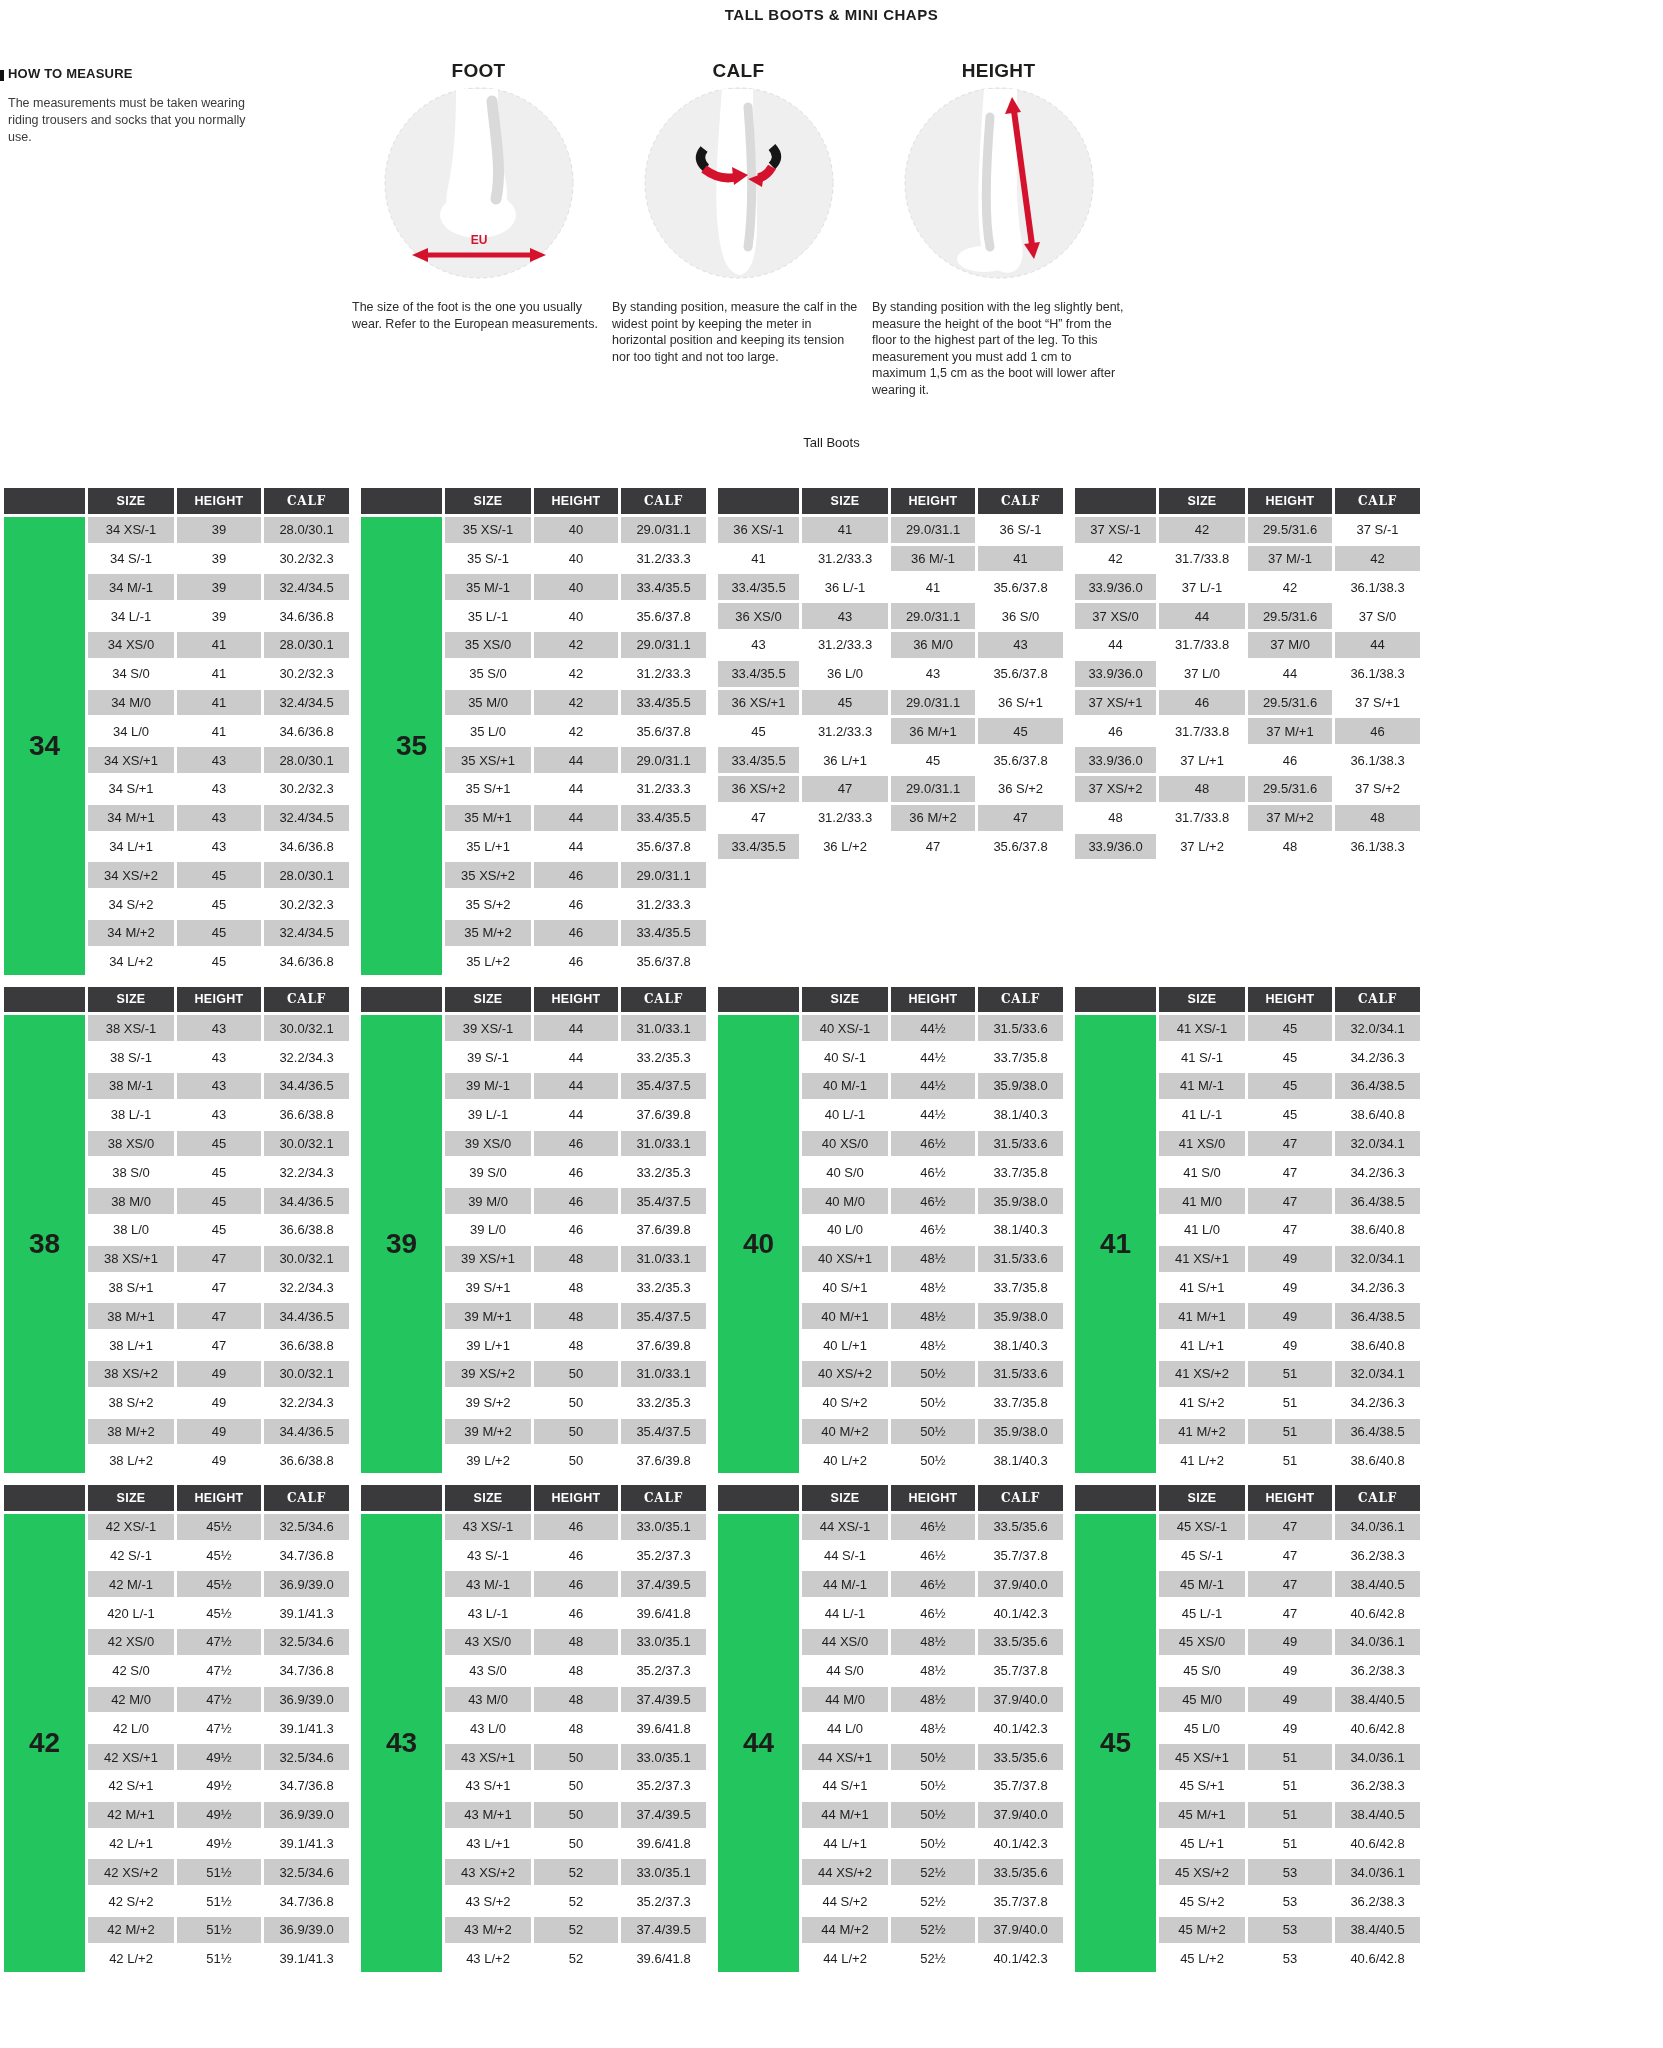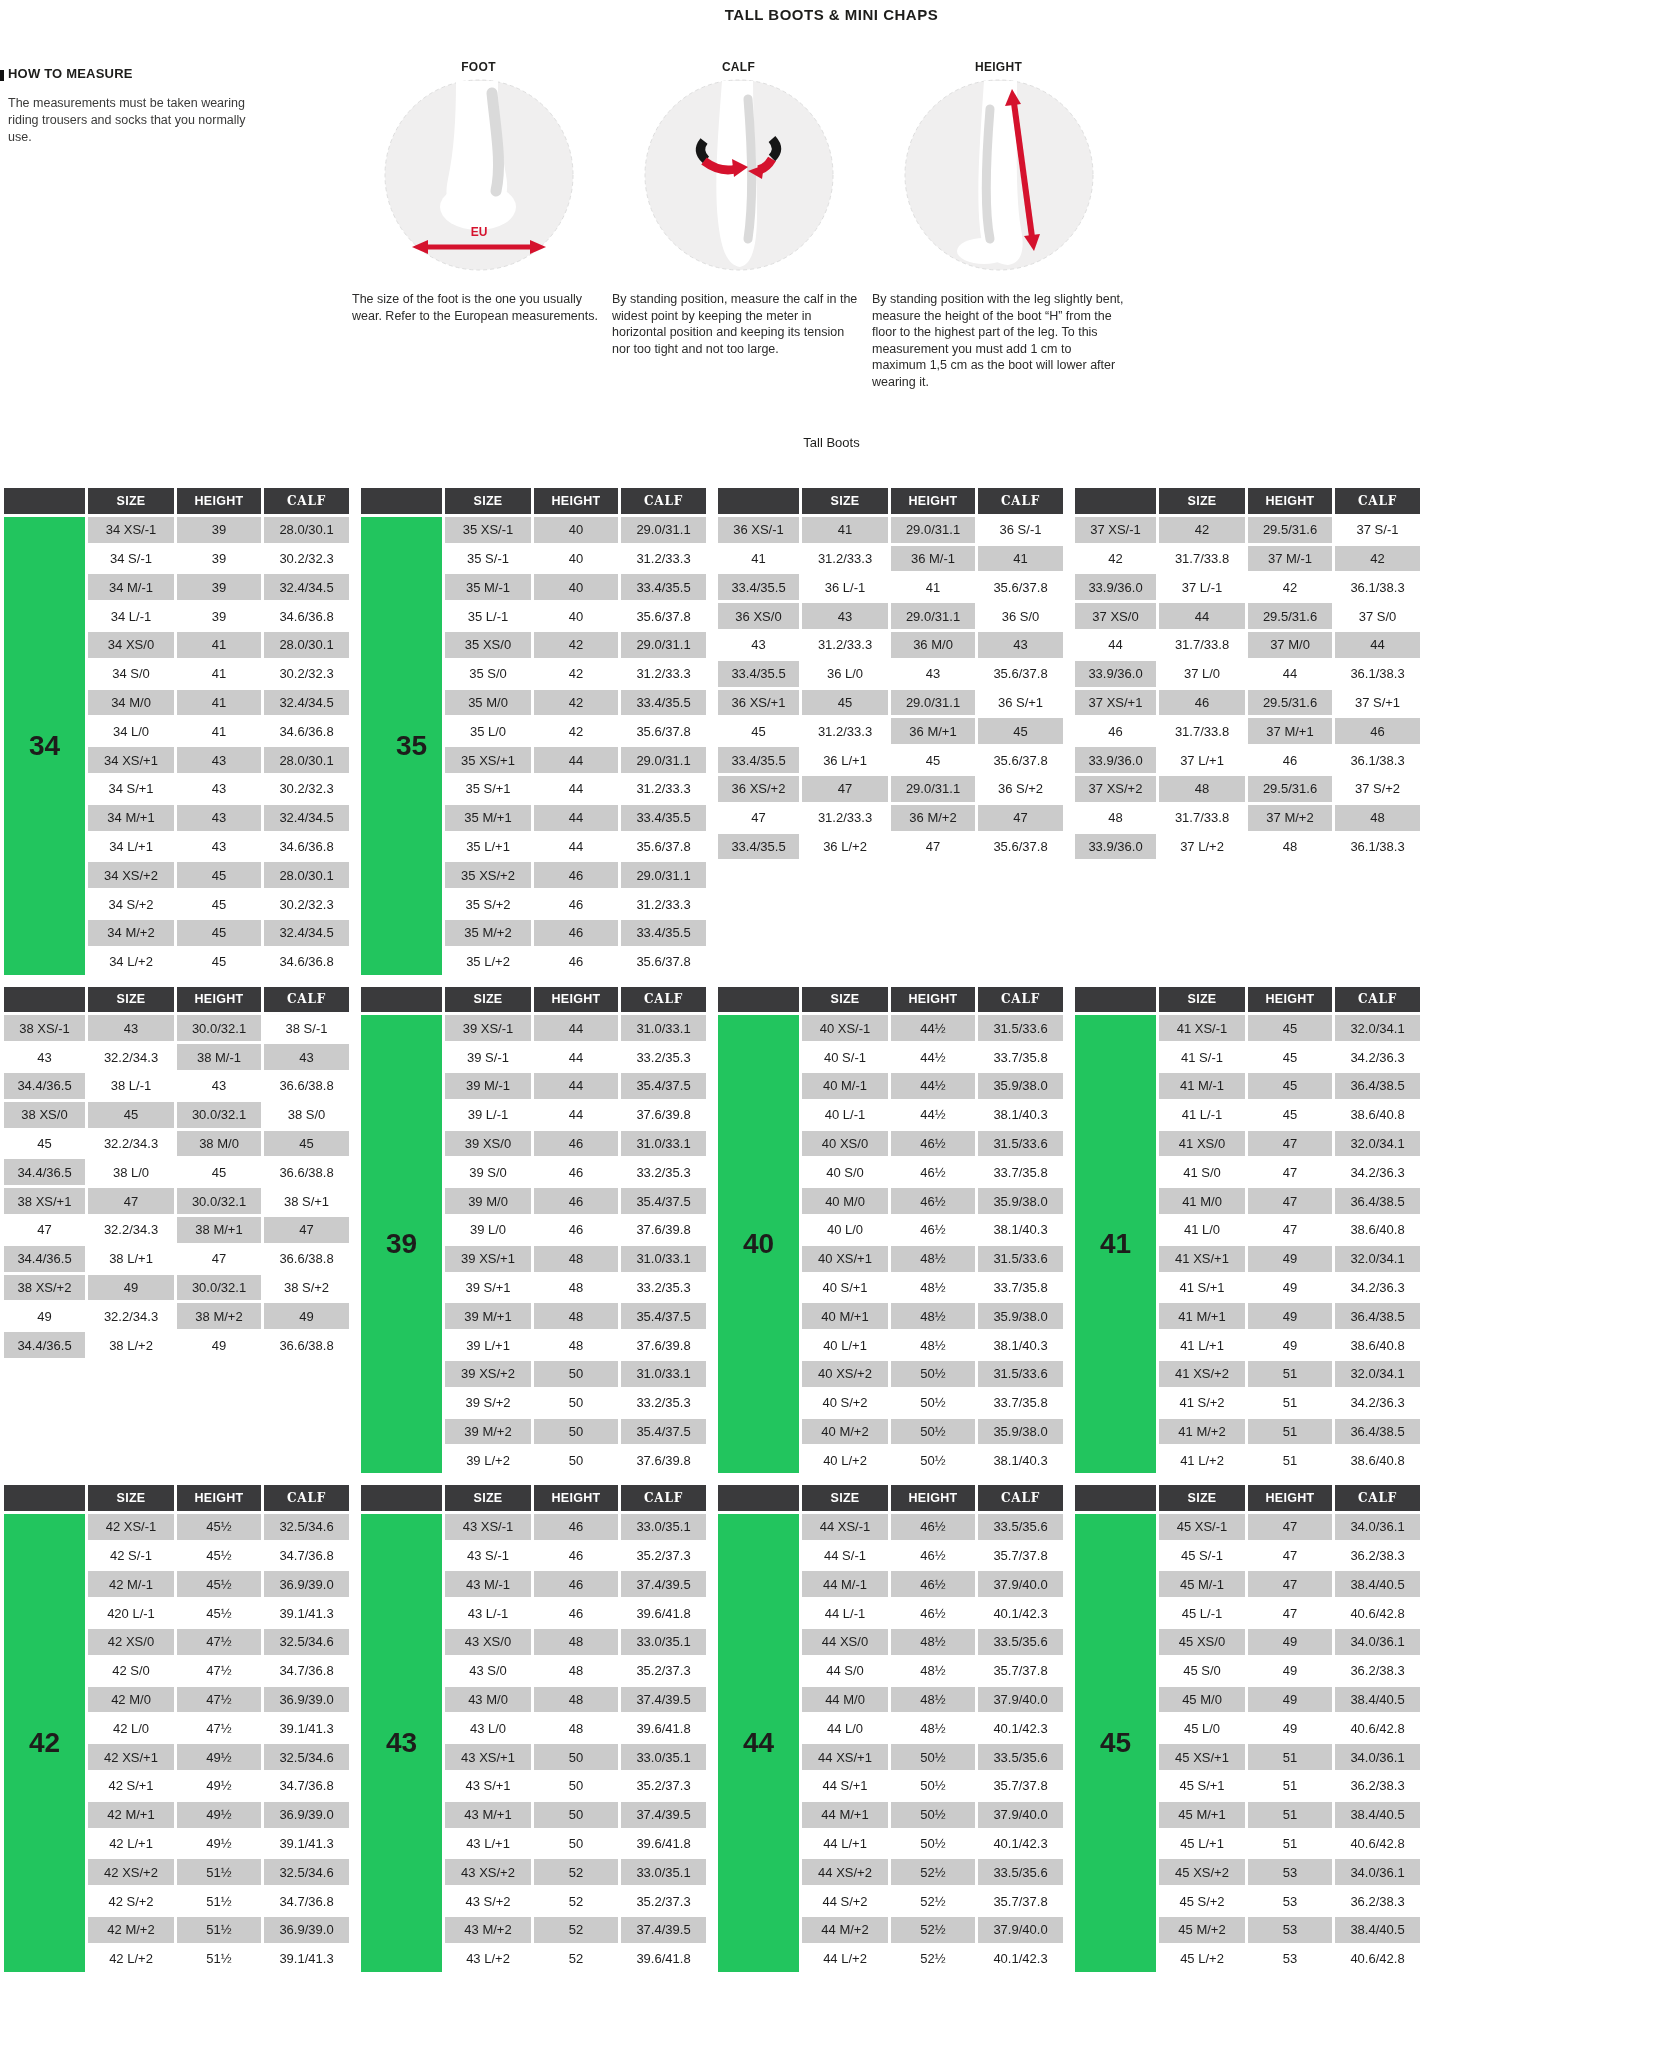--- a/index.html
+++ b/index.html
@@ -10,21 +10,21 @@
   .page-title{
     position:absolute;top:6px;left:0;width:1663px;text-align:center;
     font-size:15px;font-weight:700;letter-spacing:.5px;
   }
   .bullet-mark{position:absolute;left:0;top:70px;width:4px;height:11px;background:#111;}
   .htm-block{position:absolute;left:8px;top:66px;width:272px;}
   .htm-heading{font-size:13px;font-weight:700;letter-spacing:.2px;}
   .htm-body{margin-top:14px;font-size:12.5px;line-height:1.35;color:#3a3a39;width:252px;}
   .steps{position:absolute;left:352px;top:60px;display:flex;gap:7px;}
   .step{width:253px;}
-  .step-label{text-align:center;font-size:12px;font-weight:700;letter-spacing:.3px;margin-bottom:5px;}
+  .step-label{text-align:center;font-size:19px;font-weight:700;letter-spacing:.3px;margin-bottom:5px;}
   .circle-wrap{width:190px;height:192px;margin:0 auto;}
   .step-desc{margin-top:20px;font-size:12.5px;line-height:1.32;color:#2b2b2a;}
   .section-label{
     position:absolute;top:435px;left:0;width:1663px;text-align:center;
     font-size:13px;color:#1d1d1b;
   }
   .tables-grid{
     position:absolute;left:4px;top:488px;
     display:grid;grid-template-columns:repeat(4,345px);column-gap:88px;row-gap:27px;gap:12px;
   }
@@ -331,20 +331,21 @@
       <div class="cell td gray">33.9/36.0</div>
       <div class="cell td">37 L/+2</div>
       <div class="cell td">48</div>
       <div class="cell td">36.1/38.3</div>
     </div>
     <div class="size-table">
       <div class="cell th"></div>
       <div class="cell th">SIZE</div>
       <div class="cell th">HEIGHT</div>
       <div class="cell th serif">CALF</div>
+      <div class="cell label-cell" style="grid-row: 2 / span 16;">38</div>
       <div class="cell td gray">38 XS/-1</div>
       <div class="cell td gray">43</div>
       <div class="cell td gray">30.0/32.1</div>
       <div class="cell td">38 S/-1</div>
       <div class="cell td">43</div>
       <div class="cell td">32.2/34.3</div>
       <div class="cell td gray">38 M/-1</div>
       <div class="cell td gray">43</div>
       <div class="cell td gray">34.4/36.5</div>
       <div class="cell td">38 L/-1</div>

